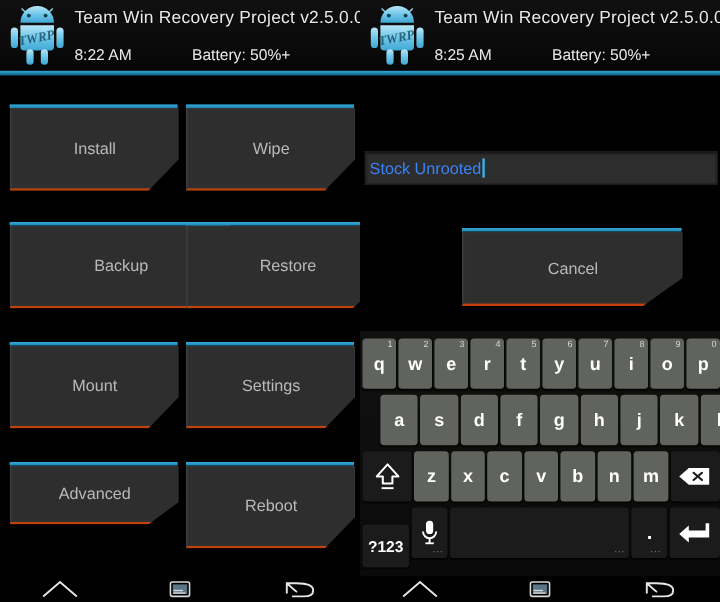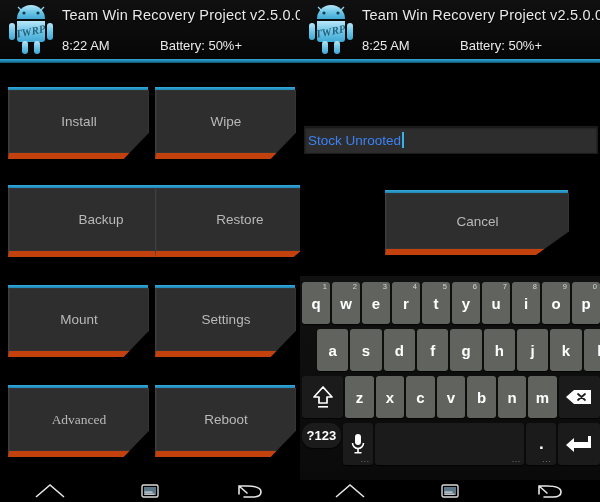--- a/index.html
+++ b/index.html
@@ -18,21 +18,21 @@
        background:linear-gradient(180deg,#34a6d8 0%,#1b7fa8 55%,#10536e 100%);}
   .logo{position:absolute;left:6px;top:4px;width:50px;height:54px;}
   .logo svg{display:block;}
   .hdr-title{position:absolute;left:62px;top:7px;font-size:14.5px;color:#e9e9e9;
        letter-spacing:.2px;white-space:nowrap;text-shadow:0 1px 1px #000;}
   .hdr-time{position:absolute;left:62px;top:38px;font-size:13px;color:#eaeaea;white-space:nowrap;}
   .hdr-batt{position:absolute;left:160px;top:38px;font-size:13px;color:#eaeaea;white-space:nowrap;}
 
   
   .btn{position:absolute;background:#2e2e2e;
-       border-left:1px solid #3e3e3e;border-bottom:6px solid #c2410c;
+       border-left:1px solid #3e3e3e;border-bottom:2px solid #c2410c;
        box-shadow:inset 0 0 0 1px rgba(255,255,255,.03), 2px 3px 4px rgba(0,0,0,.85);
        -webkit-clip-path:polygon(0 0,100% 0,100% 62%,82% 100%,0 100%);
        clip-path:polygon(0 0,100% 0,100% 62%,82% 100%,0 100%);
        display:flex;align-items:center;justify-content:center;
        color:#b9b9b9;font-size:13.5px;cursor:default;}
   .btn-top{position:absolute;height:3px;
        background:linear-gradient(180deg,#35a9dc,#1d86b2);}
   .btn-wrap{position:absolute;}
   .btn-wrap .btn{left:0;top:3px;right:0;bottom:0;width:100%;}
   .btn-wrap .btn-top{left:0;top:0;width:100%;}
@@ -124,21 +124,21 @@
 
     <div class="btn-wrap" style="left:8px;top:285px;width:140px;height:72px;">
       <div class="btn-top"></div>
       <div class="btn">Mount</div>
     </div>
     <div class="btn-wrap" style="left:155px;top:285px;width:140px;height:72px;">
       <div class="btn-top"></div>
       <div class="btn">Settings</div>
     </div>
 
-    <div class="btn-wrap" style="left:8px;top:385px;width:140px;height:72px;font-family:Liberation Serif, serif;">
+    <div class="btn-wrap" style="left:8px;top:385px;width:140px;height:52px;">
       <div class="btn-top"></div>
       <div class="btn">Advanced</div>
     </div>
     <div class="btn-wrap" style="left:155px;top:385px;width:140px;height:72px;">
       <div class="btn-top"></div>
       <div class="btn">Reboot</div>
     </div>
 
     <div class="nav">
       <div class="navbtn">
@@ -302,21 +302,21 @@
           </div>
         <div class="key dark" style="flex:1.45;margin:0 1px;height:42px;">
           <svg width="28" height="18" viewBox="0 0 28 18">
             <path d="M9 2 L26 2 L26 16 L9 16 L1 9 Z" fill="#ffffff"></path>
             <path d="M13 6 L20 12 M20 6 L13 12" stroke="#1b1b1b" stroke-width="1.8" stroke-linecap="round"></path>
           </svg>
         </div>
       </div>
 
       <div class="krow" style="top:147px;height:42px;padding:0 1px;">
-        <div class="key dark" style="flex:1.35;margin:0 1px;height:25px;font-size:13px;border-radius:11px;">
+        <div class="key dark" style="flex:1.35;margin:14px 1px;height:36px;font-size:13px;">
           <span>?123</span>
           </div>
         <div class="key dark" style="flex:1.05;margin:0 1px;height:42px;">
           <svg width="16" height="24" viewBox="0 0 16 24">
             <rect x="5" y="2" width="6" height="11" rx="3" fill="#ffffff"></rect>
             <path d="M2.5 11 a5.5 5.5 0 0 0 11 0" fill="none" stroke="#ffffff" stroke-width="1.6"></path>
             <rect x="7.2" y="16.5" width="1.6" height="4" fill="#ffffff"></rect>
             <rect x="4.5" y="20" width="7" height="1.5" fill="#ffffff"></rect>
           </svg>
           <span class="dots">···</span>

